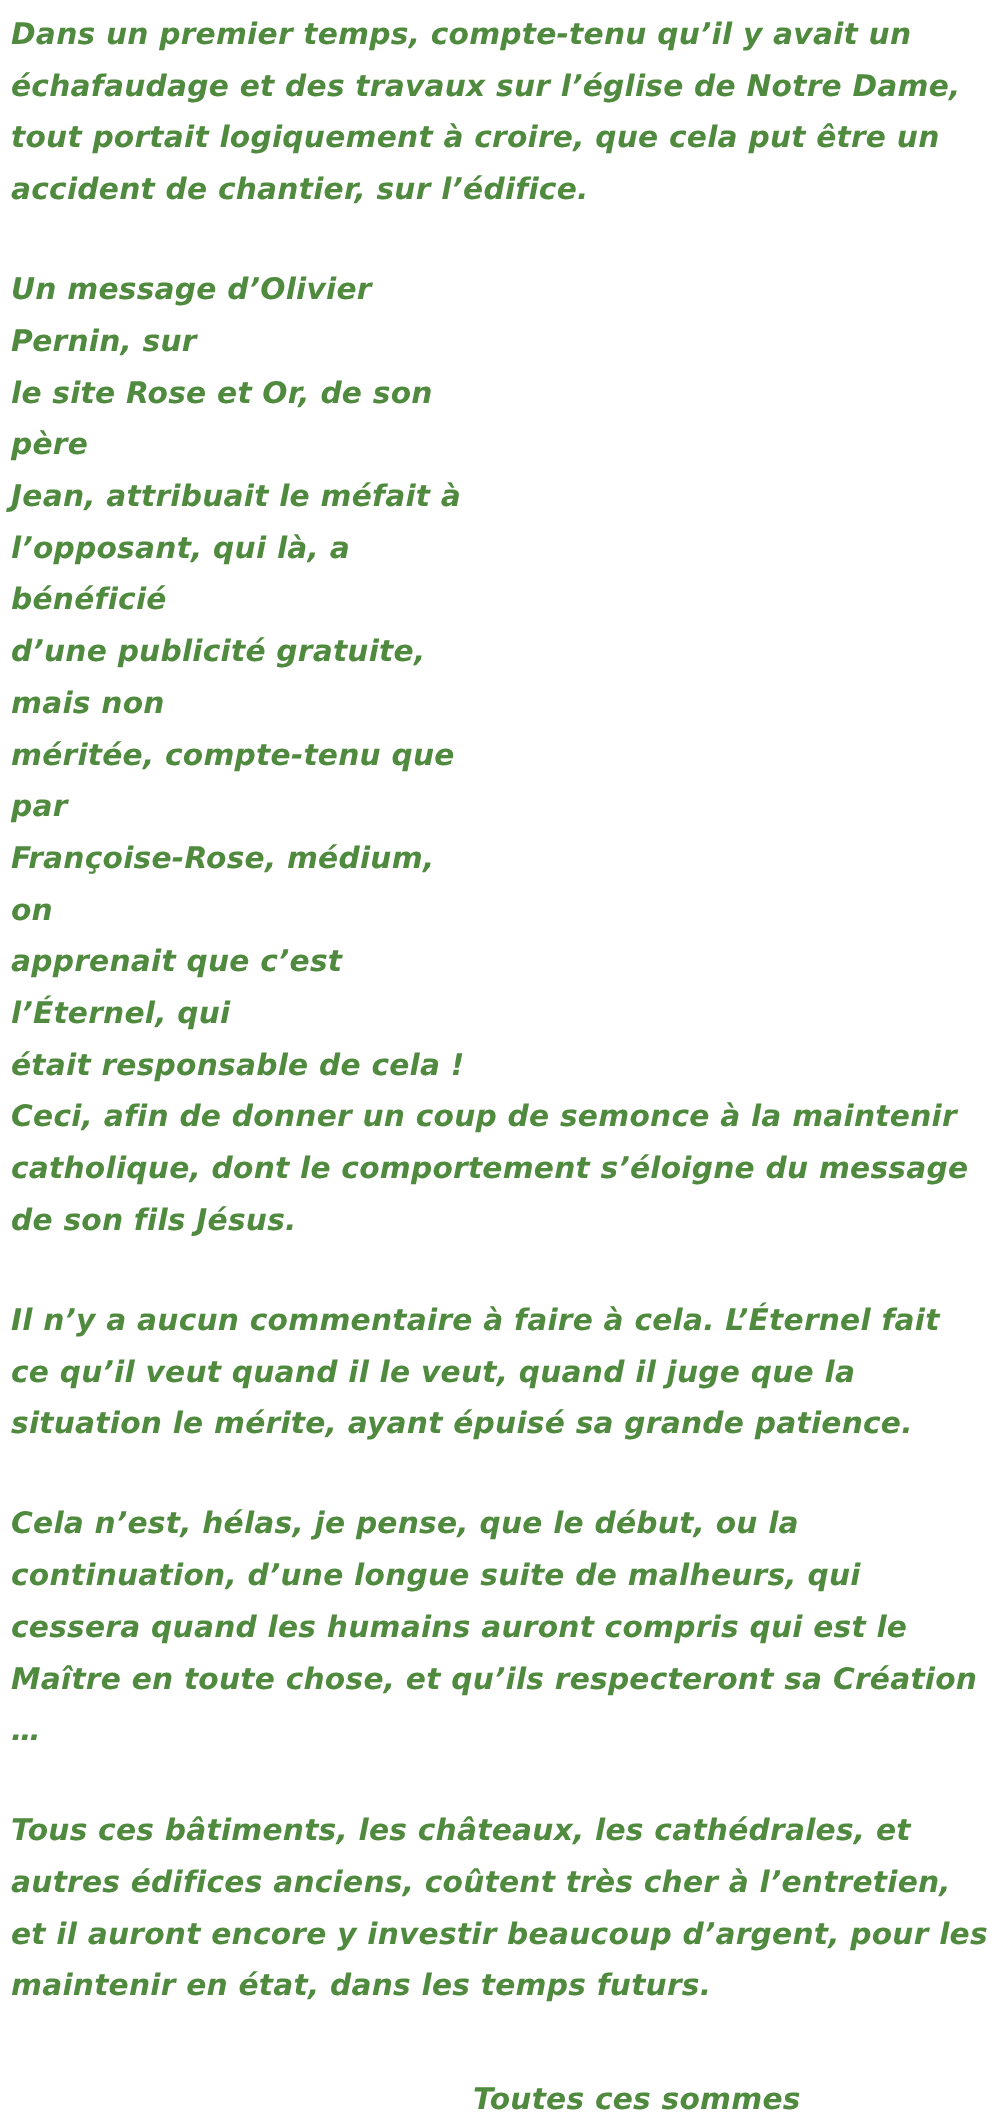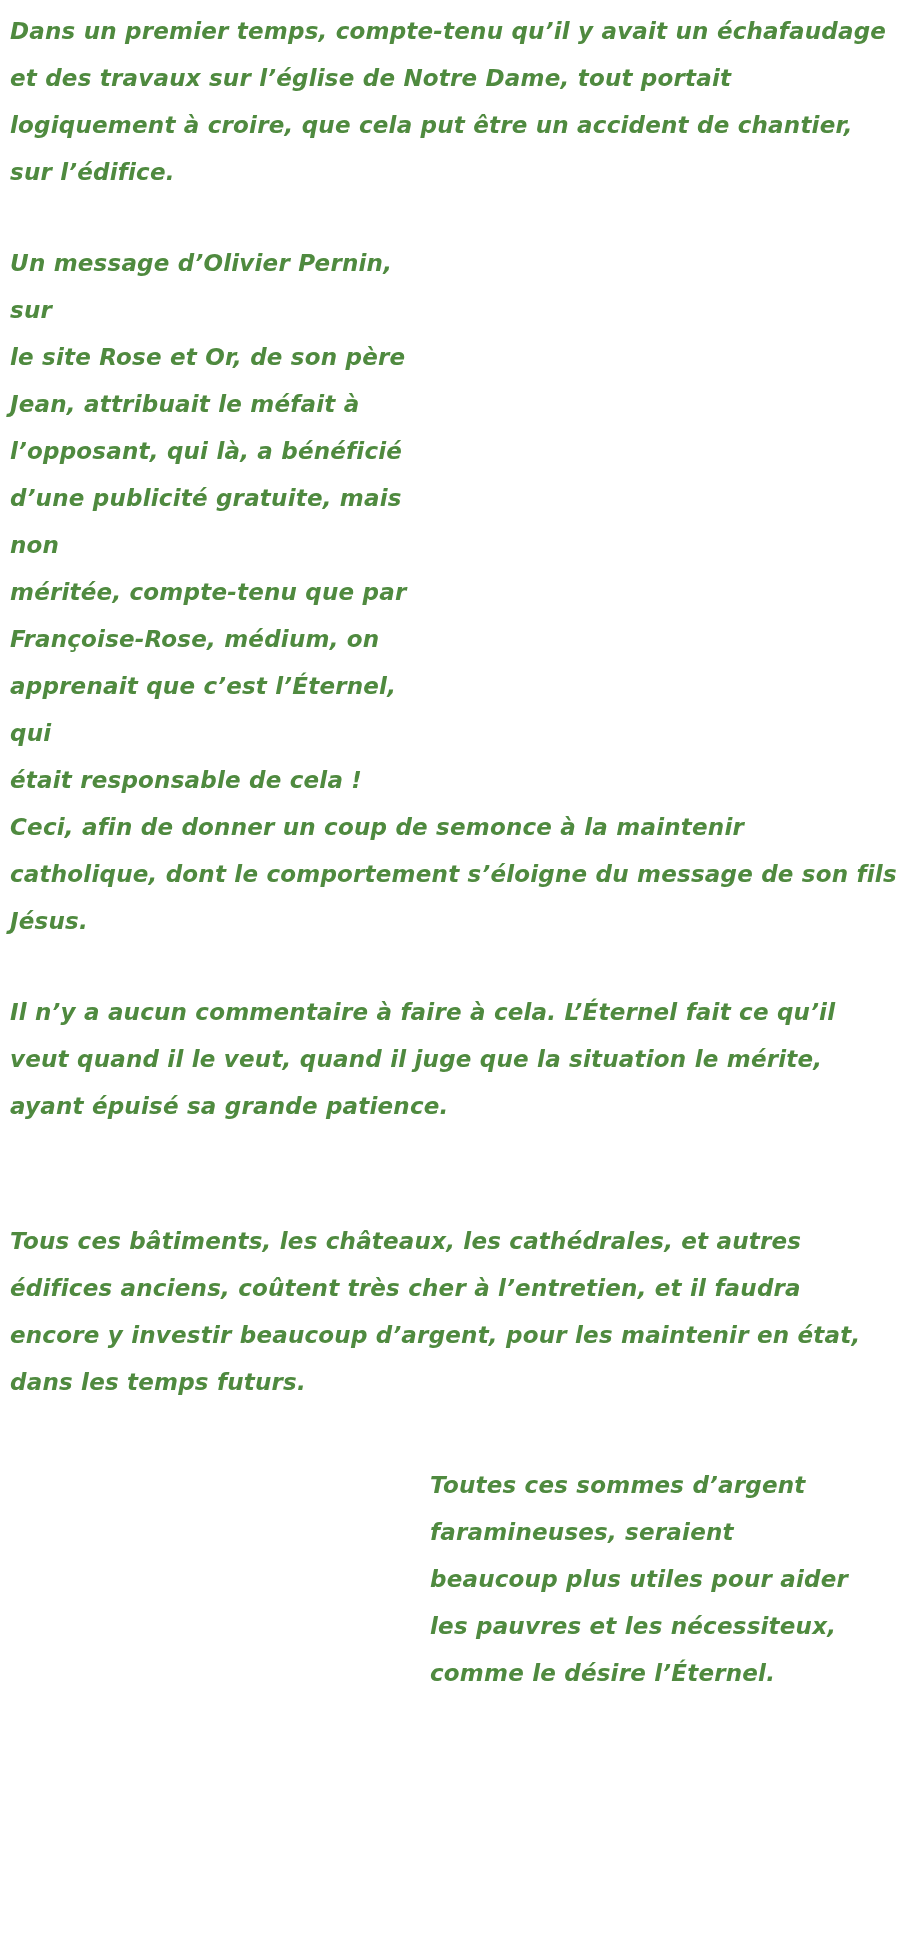--- a/index.html
+++ b/index.html
@@ -16,21 +16,21 @@
     position: relative;
     width: 908px;
     min-height: 1934px;
     box-sizing: border-box;
     padding: 8px 10px 0 10px;
     background: #ffffff;
   }
   .para {
     color: #4f8a3f;
     font-family: "DejaVu Sans", sans-serif;
-    font-size: 23px;
+    font-size: 27px;
     font-style: italic;
     font-weight: 600;
     line-height: 47px;
     letter-spacing: 0.2px;
     margin: 0;
     white-space: pre-wrap;
   }
   .spacer-md { height: 44px; }
   .spacer-lg { height: 56px; }
   .block-narrow { max-width: 430px; }
@@ -60,22 +60,23 @@
 
   <p class="para">Ceci, afin de donner un coup de semonce à la maintenir catholique, dont le comportement s’éloigne du message de son fils Jésus.</p>
 
   <div class="spacer-md"></div>
 
   <p class="para">Il n’y a aucun commentaire à faire à cela. L’Éternel fait ce qu’il veut quand il le veut, quand il juge que la situation le mérite, ayant épuisé sa grande patience.</p>
 
   <div class="spacer-md"></div>
 
 
+  <p class="para">Cela n’est, hélas, je pense, que le début, ou la continuation, d’une longue suite de malheurs, qui cessera quand les humains auront compris qui est le Maître en toute chose, et qu’ils respecteront sa Création …</p>
 
   <div class="spacer-md"></div>
 
-  <p class="para">Tous ces bâtiments, les châteaux, les cathédrales, et autres édifices anciens, coûtent très cher à l’entretien, et il faudra encore y investir beaucoup d’argent, pour les maintenir en état, dans les temps futurs.</p>
+  <p class="para">Tous ces bâtiments, les châteaux, les cathédrales, et autres édifices anciens, coûtent très cher à l’entretien, et il auront encore y investir beaucoup d’argent, pour les maintenir en état, dans les temps futurs.</p>
 
   <div class="spacer-lg"></div>
 
   <p class="para indented">Toutes ces sommes d’argent faramineuses, seraient beaucoup plus utiles pour aider les pauvres et les nécessiteux, comme le désire l’Éternel.</p>
 
 </div>
 
 </body></html>

